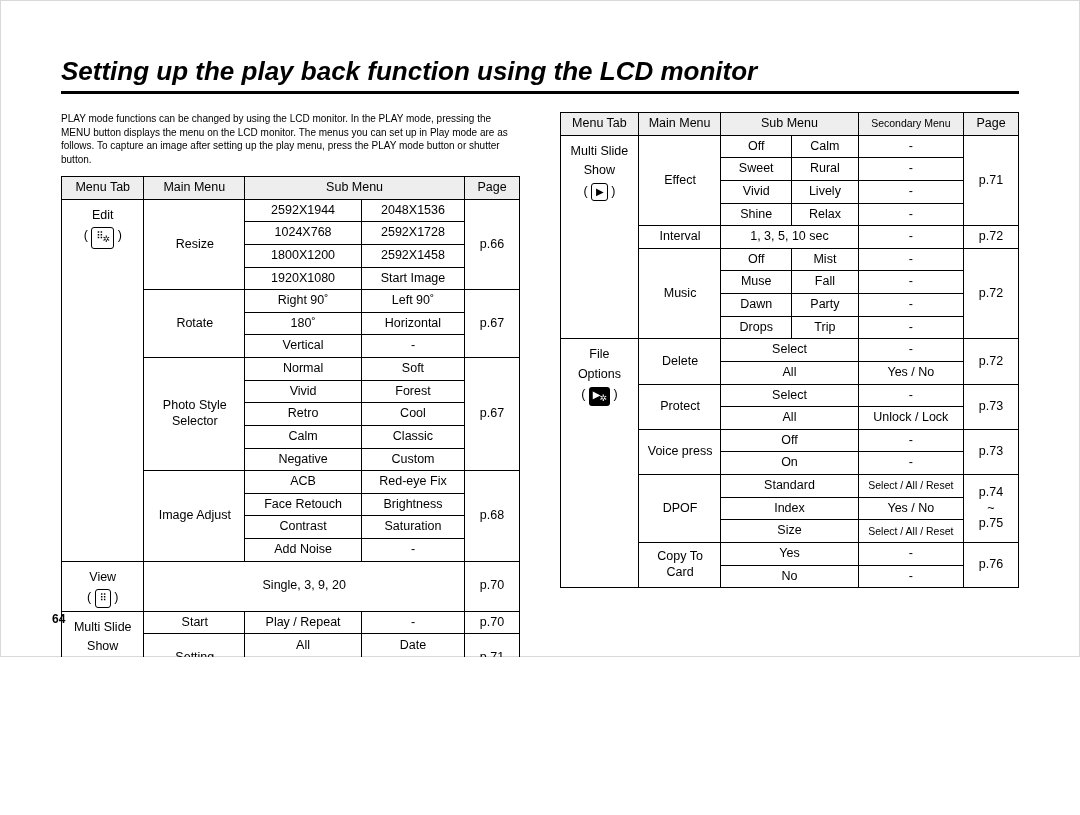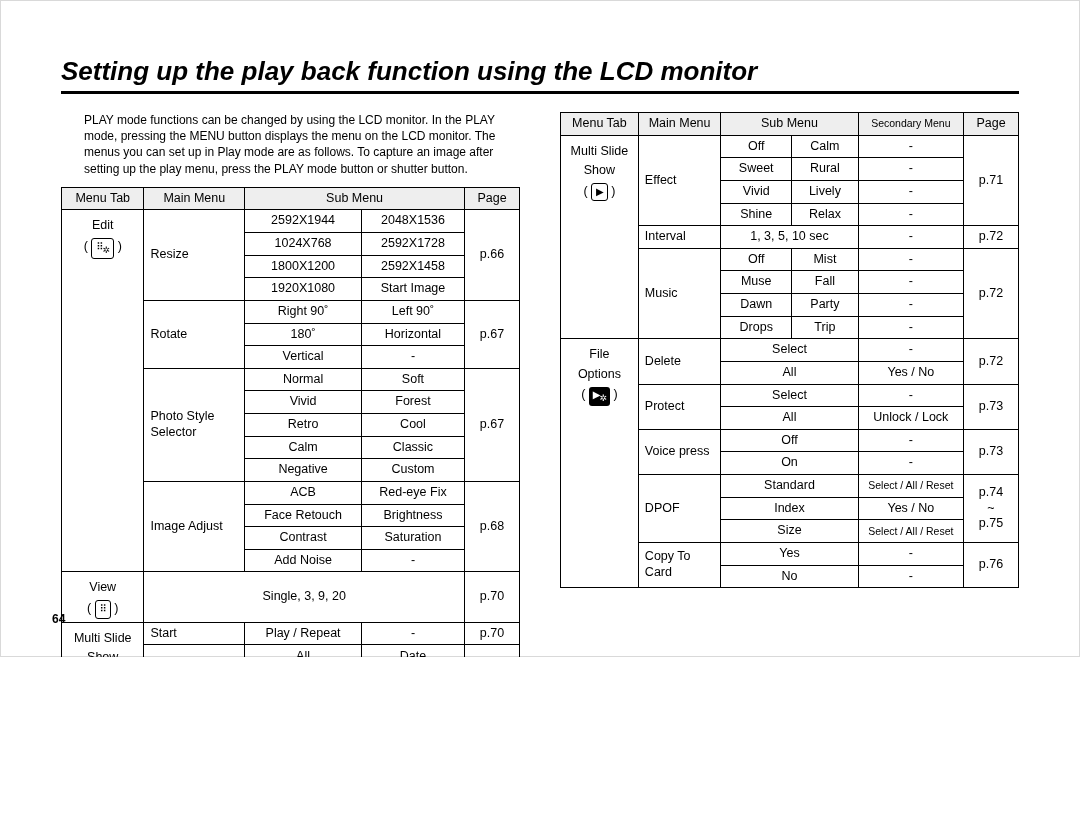--- a/index.html
+++ b/index.html
@@ -27,41 +27,40 @@
   }
   .columns {
     display: flex;
     gap: 40px;
   }
   .col {
     flex: 1 1 0;
     font-size: 12.5px;
   }
   .intro {
-    font-size: 12px;
+    font-size: 10px;
     line-height: 1.35;
     margin-bottom: 10px;
-    margin-left: 23px;
   }
   table {
     border-collapse: collapse;
     width: 100%;
     font-size: 12.5px;
   }
   th, td {
     border: 1px solid #000;
     padding: 3px 5px;
     text-align: center;
     font-weight: normal;
     line-height: 1.25;
   }
   th {
     background: #eee;
   }
-  td.left { text-align: left; padding-left: 6px; }
+  td.left { text-align: center; padding-left: 6px; }
   td.menutab { text-align: center; vertical-align: top; padding-top: 8px; }
   td.menutab .lbl { display:block; margin-bottom:4px; }
   .icon-box {
     display:inline-block;
     border-radius:3px;
     padding:2px 4px;
     font-size:10px;
     letter-spacing:-1px;
   }
   .icon-outline { border:1px solid #000; background:#fff; color:#000; }

